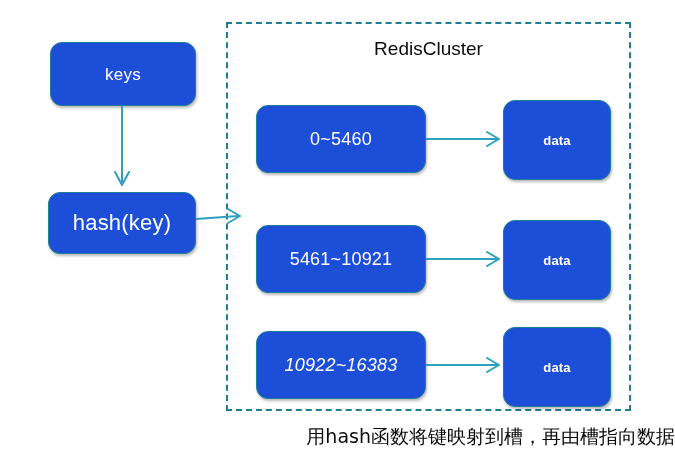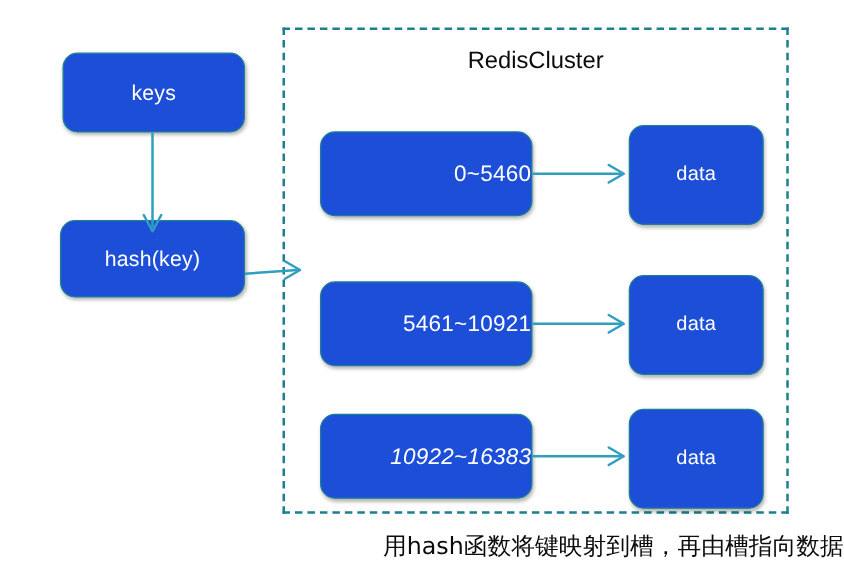--- a/index.html
+++ b/index.html
@@ -36,28 +36,28 @@
     justify-content: center;
     text-align: center;
     box-shadow: 1px 2px 3px rgba(0,0,0,0.28);
     font-weight: 400;
     letter-spacing: 0.2px;
     user-select: none;
   }
   .node span { display: block; line-height: 1; }
 
   #node-keys      { left: 50px;  top: 42px;  width: 146px; height: 64px;  font-size: 17px; }
-  #node-hash      { left: 48px;  top: 176px; width: 148px; height: 62px;  font-size: 17px; justify-content: center; }
+  #node-hash      { left: 48px;  top: 192px; width: 148px; height: 62px;  font-size: 22px; justify-content: center; }
 
-  .slot-node      { width: 170px; height: 68px; font-size: 18px; left: 256px; justify-content: flex-end; }
+  .slot-node      { width: 170px; height: 68px; font-size: 18px; left: 256px; }
   #node-slot-0    { top: 105px; }
   #node-slot-1    { top: 225px; }
   #node-slot-2    { top: 331px; font-style: italic; }
 
-  .data-node      { width: 108px; height: 80px; font-size: 16px; left: 503px; }
+  .data-node      { width: 108px; height: 80px; font-size: 13px; left: 503px; font-weight: bold; }
   #node-data-0    { top: 100px; }
   #node-data-1    { top: 220px; }
   #node-data-2    { top: 327px; }
 
   
   #cluster-box {
     position: absolute;
     left: 226px;
     top: 22px;
     width: 405px;

